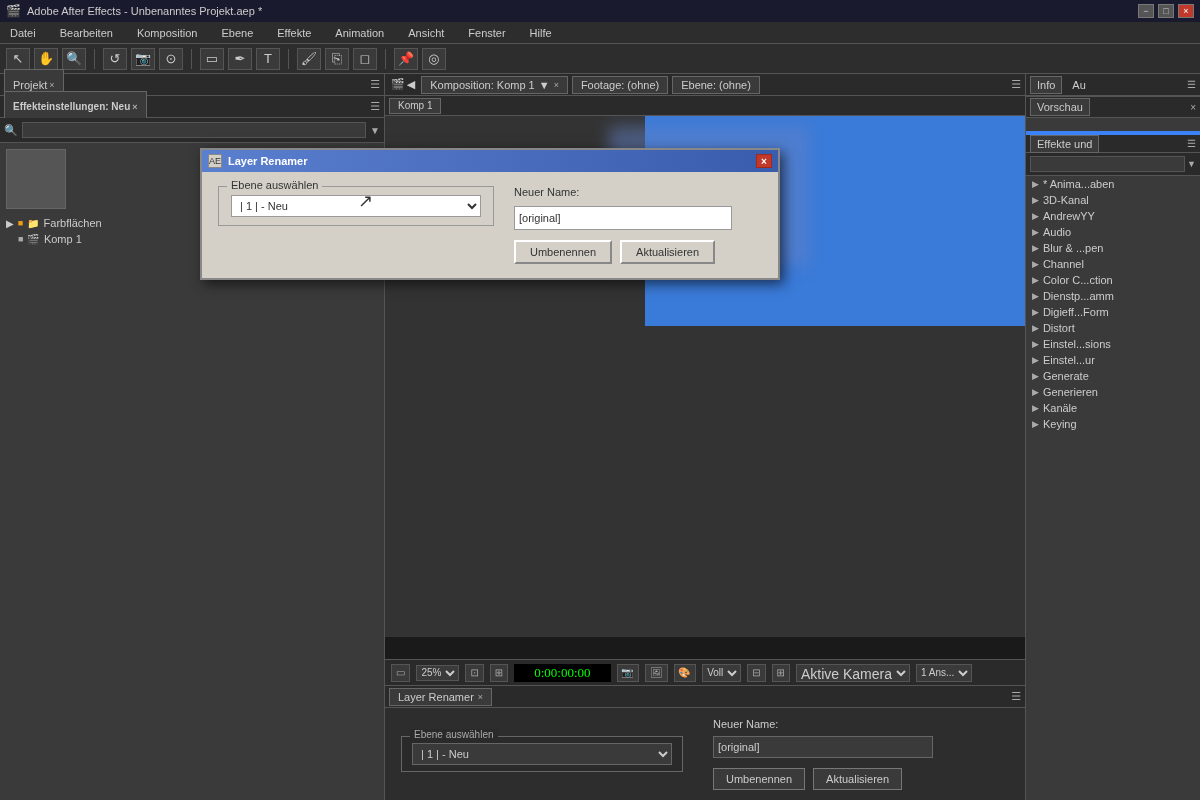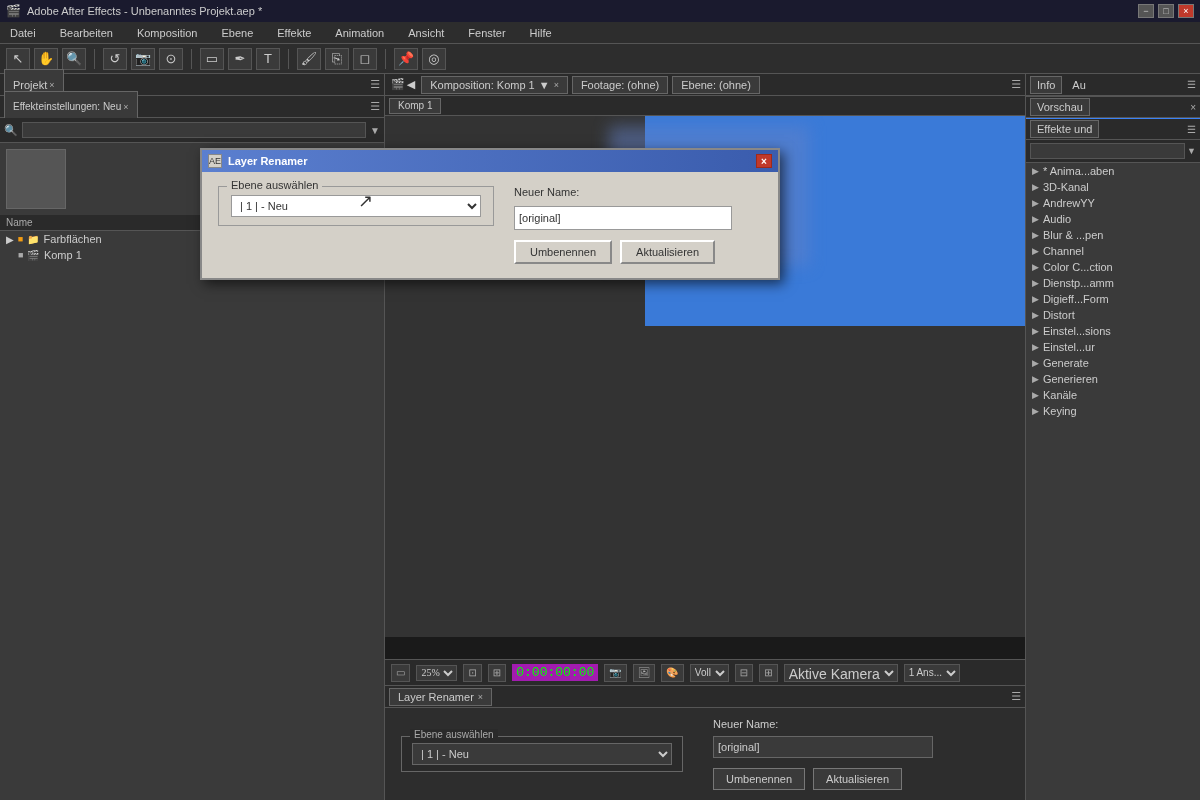--- a/index.html
+++ b/index.html
@@ -266,24 +266,24 @@
       font-size: 10px;
       padding: 1px 4px;
       cursor: pointer;
       border: 1px solid #555;
       background: #3a3a3a;
       height: 18px;
       display: flex; align-items: center;
     }
     .timecode {
       color: #0f0;
-      font-family: Liberation Mono, monospace;
+      font-family: Liberation Serif, serif;
       font-size: 13px;
-      background: #a21caf;
-      padding: 1px 4px;
+      background: #000000;
+      padding: 1px 20px;
     }
 
     
     .layer-renamer-panel {
       background: #2d2d2d;
       border-top: 1px solid #555;
       height: 115px;
     }
     .layer-renamer-panel-tabs {
       background: #2a2a2a;
@@ -599,39 +599,36 @@
 
     <div class="panel-tabs">
       <div class="panel-tab active">
         <span>Projekt</span>
         <span style="font-size:9px;margin-left:2px;color:#aaa;">×</span>
       </div>
       <span class="panel-menu-btn">☰</span>
     </div>
 
     <div class="effects-panel-tabs">
-      <div class="panel-tab active" style="font-size:10px;">
+      <div class="panel-tab active" style="font-size:10px;font-weight:bold;">
         <span>Effekteinstellungen: Neu</span>
         <span style="font-size:9px;margin-left:2px;color:#aaa;">×</span>
       </div>
       <span class="panel-menu-btn">☰</span>
     </div>
 
     <div class="project-panel">
       <div class="project-search">
         <span>🔍</span>
         <input type="text" style="background: rgb(58, 58, 58); border: 1px solid rgb(85, 85, 85); color: rgb(204, 204, 204); font-size: 10px; flex: 1 1 0%; height: 16px; padding: 0px 3px;">
         <span style="color:#aaa;font-size:10px;">▼</span>
       </div>
       <div style="display:flex;">
         <div class="thumbnail-area"></div>
       </div>
-      <div class="project-table-header">
-        <span>Name</span>
-      </div>
       <div class="project-item">
         <span class="item-icon">▶</span>
         <span style="font-size:9px;color:#f39c12;">■</span>
         <span style="font-size:10px;">📁</span>
         <span>Farbflächen</span>
       </div>
       <div class="project-item" style="padding-left:18px;">
         <span style="font-size:9px;color:#aaa;">■</span>
         <span style="font-size:10px;">🎬</span>
         <span>Komp 1</span>
@@ -669,21 +666,21 @@
     <div class="viewer-area">
       <div class="comp-preview">
         <div class="comp-blue-rect"></div>
 
         <div style="position:absolute;top:10px;left:35%;width:200px;height:140px;background:rgba(100,130,200,0.5);filter:blur(8px);"></div>
       </div>
     </div>
 
     <div class="viewer-controls">
       <div class="viewer-ctrl-btn">▭</div>
-      <select style="background:#3a3a3a;border:1px solid #555;color:#ccc;font-size:10px;height:16px;font-family:Liberation Serif, serif;">
+      <select style="background:#3a3a3a;border:1px solid #555;color:#ccc;font-size:10px;height:16px;">
         <option>25%</option>
       </select>
       <div class="viewer-ctrl-btn">⊡</div>
       <div class="viewer-ctrl-btn">⊞</div>
       <span class="timecode">0:00:00:00</span>
       <div class="viewer-ctrl-btn">📷</div>
       <div class="viewer-ctrl-btn">🖼</div>
       <div class="viewer-ctrl-btn">🎨</div>
       <select style="background:#3a3a3a;border:1px solid #555;color:#ccc;font-size:10px;height:18px;">
         <option>Voll</option>
@@ -730,21 +727,21 @@
   <div class="right-panel">
     <div class="right-panel-tabs">
       <span class="right-tab active">Info</span>
       <span class="right-tab">Au</span>
       <span style="margin-left:auto;color:#aaa;font-size:10px;">☰</span>
     </div>
     <div class="right-panel-tabs" style="border-top:1px solid #555;">
       <span class="right-tab active">Vorschau</span>
       <span style="margin-left:auto;color:#aaa;font-size:10px;">×</span>
     </div>
-    <div class="right-panel-tabs" style="border-top:1px solid #3b82f6;">
+    <div class="right-panel-tabs" style="border-top:4px solid #3b82f6;margin-top:13px;">
       <span class="right-tab active">Effekte und</span>
       <span style="margin-left:auto;color:#aaa;font-size:10px;">☰</span>
     </div>
     <div class="right-panel-search">
       <input type="text" style="">
       <span style="color:#aaa;font-size:9px;">▼</span>
     </div>
     <div class="effects-list" id="effects-list">
         <div class="effect-item">
           <span class="effect-expand">▶</span>

